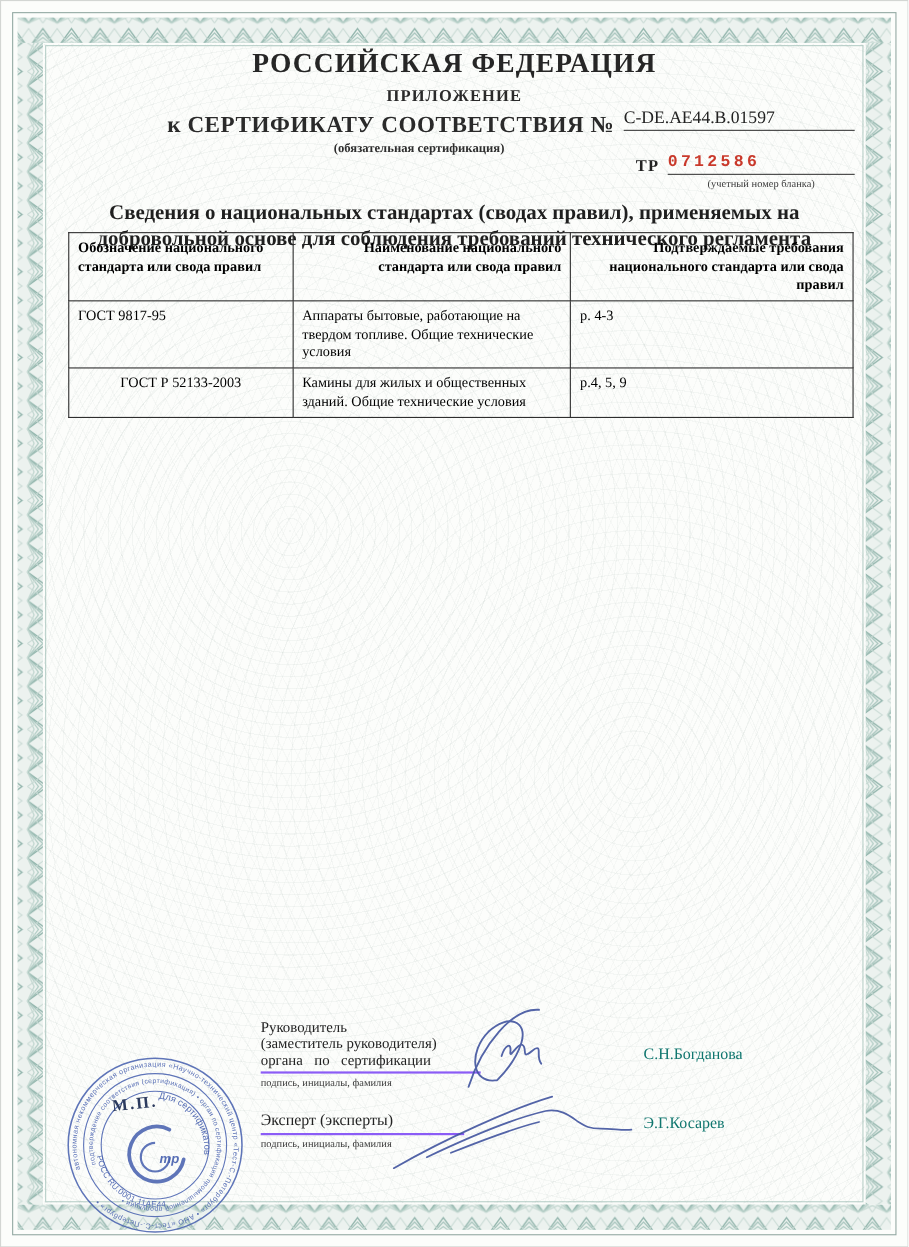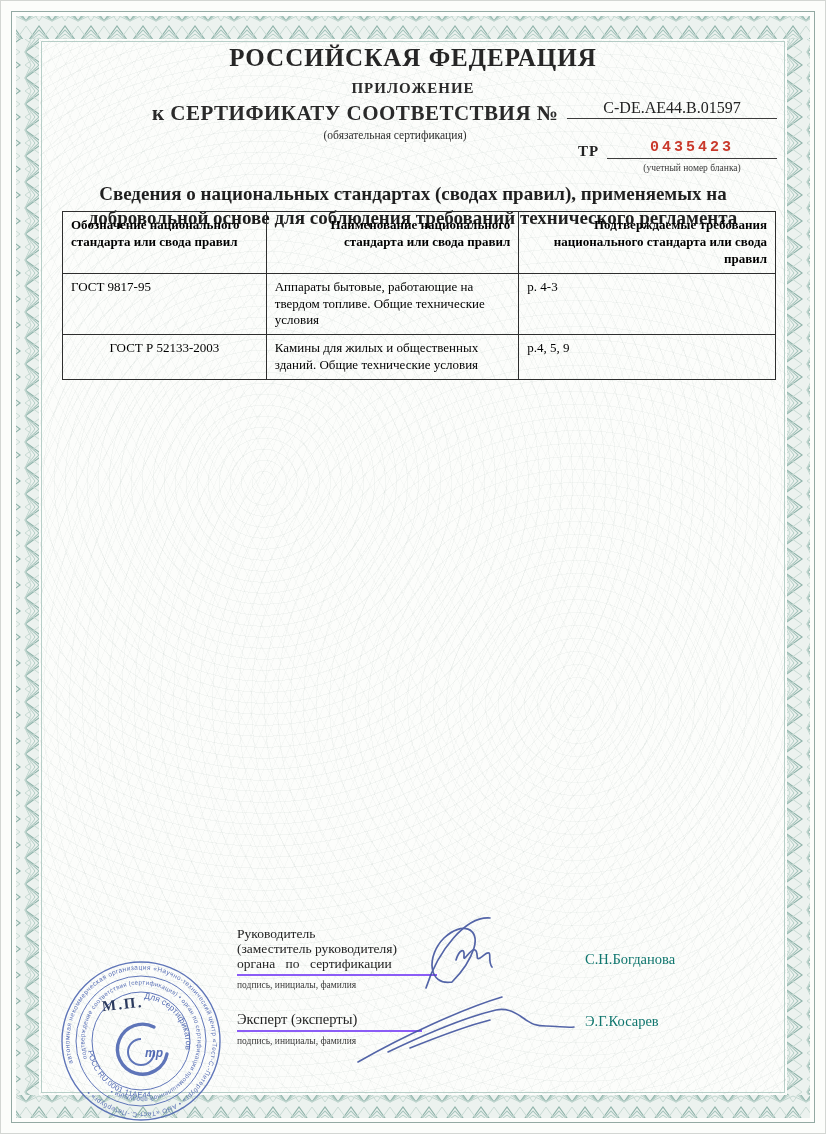--- a/index.html
+++ b/index.html
@@ -18,21 +18,21 @@
       repeating-linear-gradient(112deg, rgba(168,182,177,0.07) 0 1px, transparent 1px 8px),
       repeating-linear-gradient(63deg, rgba(168,182,177,0.07) 0 1px, transparent 1px 10px);
     pointer-events:none;
   }
   .abs{position:absolute;}
   .center{text-align:center;}
   .b{font-weight:bold;}
   .title{font-size:25px;letter-spacing:1px;color:#262626;}
   .subtitle{font-size:15px;letter-spacing:1px;color:#2a2a2a;}
   .certline{font-size:21px;letter-spacing:0.5px;color:#2a2a2a;white-space:nowrap;}
-  .field{border-bottom:1.2px solid #3c3c3c;text-align:center;}
+  .field{border-bottom:1.2px solid #3c3c3c;text-align:left;}
   .tiny{font-size:9.5px;color:#3a3a3a;}
   .rednum{color:#c9392b;font-family:"Liberation Mono","DejaVu Sans Mono",monospace;
           font-weight:bold;font-size:15px;letter-spacing:3px;}
   .intro{font-size:19px;font-weight:bold;line-height:1.28;color:#1f1f1f;}
   table.std{border-collapse:collapse;width:714px;font-size:13px;color:#000000;}
   table.std th,table.std td{border:1.6px solid #2e2e2e;padding:5px 8px;vertical-align:top;line-height:1.3;}
   table.std th{font-weight:bold;}
   .th-left{text-align:left;}
   .th-center{text-align:right;}
   .sig-label{font-size:13.5px;line-height:15px;color:#232323;}
@@ -78,24 +78,24 @@
 
   <div class="texture"></div>
 
   <div class="abs center title b" style="left:0;top:44px;width:826px;">РОССИЙСКАЯ ФЕДЕРАЦИЯ</div>
 
   <div class="abs center subtitle b" style="left:0;top:80px;width:826px;">ПРИЛОЖЕНИЕ</div>
 
   <span class="abs certline b" style="left:152px;top:101px;">к СЕРТИФИКАТУ СООТВЕТСТВИЯ  №</span>
   <span class="abs field" style="left:567px;top:99px;width:210px;font-size:16px;padding-bottom:1px;">C-DE.AE44.B.01597</span>
 
-  <div class="abs center" style="left:245px;top:129px;width:300px;font-size:11.5px;color:#2e2e2e;">(обязательная сертификация)</div>
+  <div class="abs center" style="left:231px;top:129px;width:300px;font-size:11.5px;color:#2e2e2e;font-weight:bold;">(обязательная сертификация)</div>
 
   <span class="abs b" style="left:578px;top:143px;font-size:15px;letter-spacing:1px;">ТР</span>
-  <span class="abs field rednum" style="left:607px;top:139px;width:170px;padding-bottom:2px;">0435423</span>
+  <span class="abs field rednum" style="left:607px;top:139px;width:170px;padding-bottom:2px;">0712586</span>
   <div class="abs center tiny" style="left:607px;top:163px;width:170px;">(учетный номер бланка)</div>
 
   <div class="abs center intro" style="left:83px;top:182px;width:660px;">Сведения о национальных стандартах (сводах правил), применяемых на добровольной основе для соблюдения требований технического регламента</div>
 
   <table class="std abs" style="left:62px;top:211px;">
     <colgroup>
         <col style="width:204px">
         <col style="width:253px">
         <col style="width:257px">
       </colgroup>

